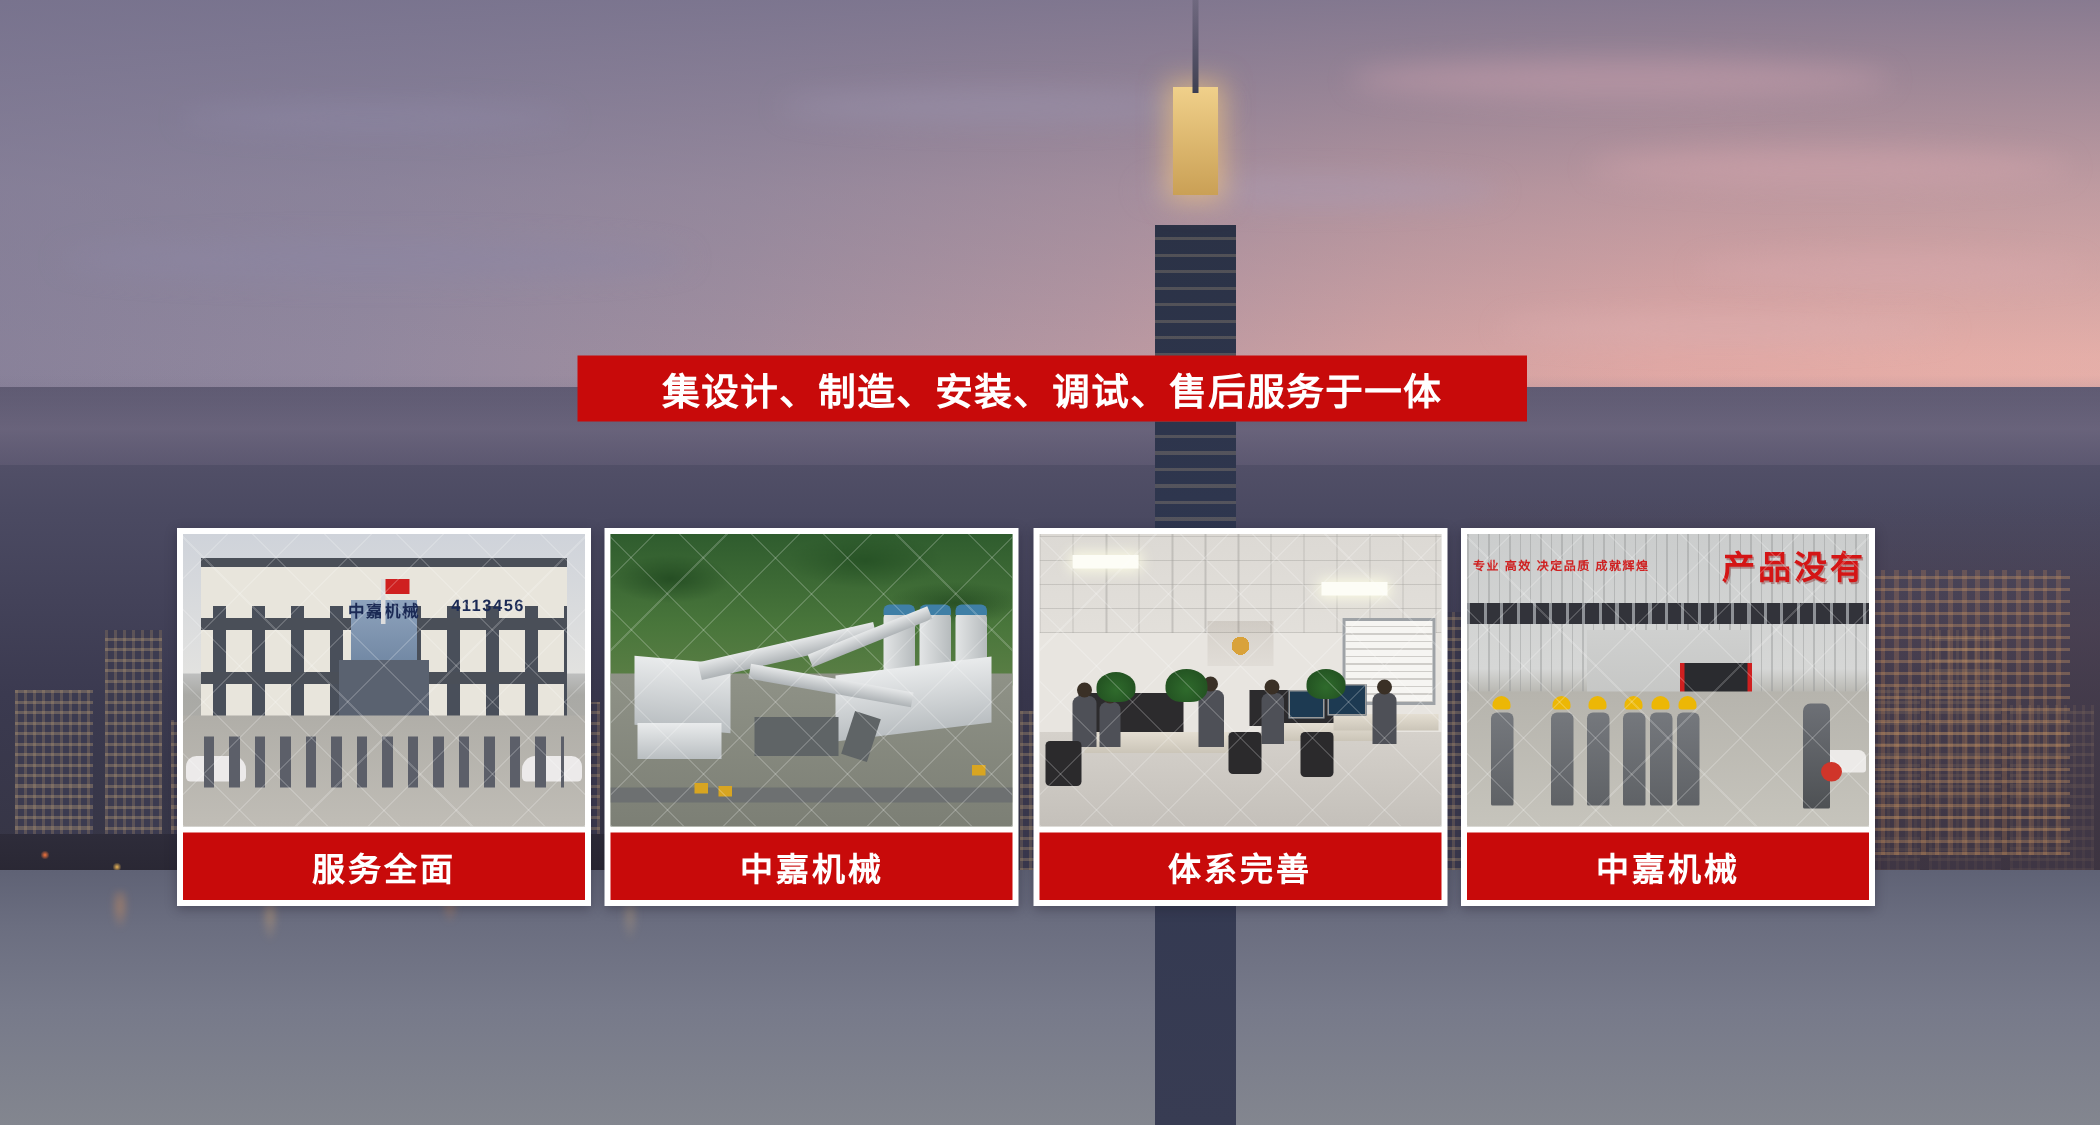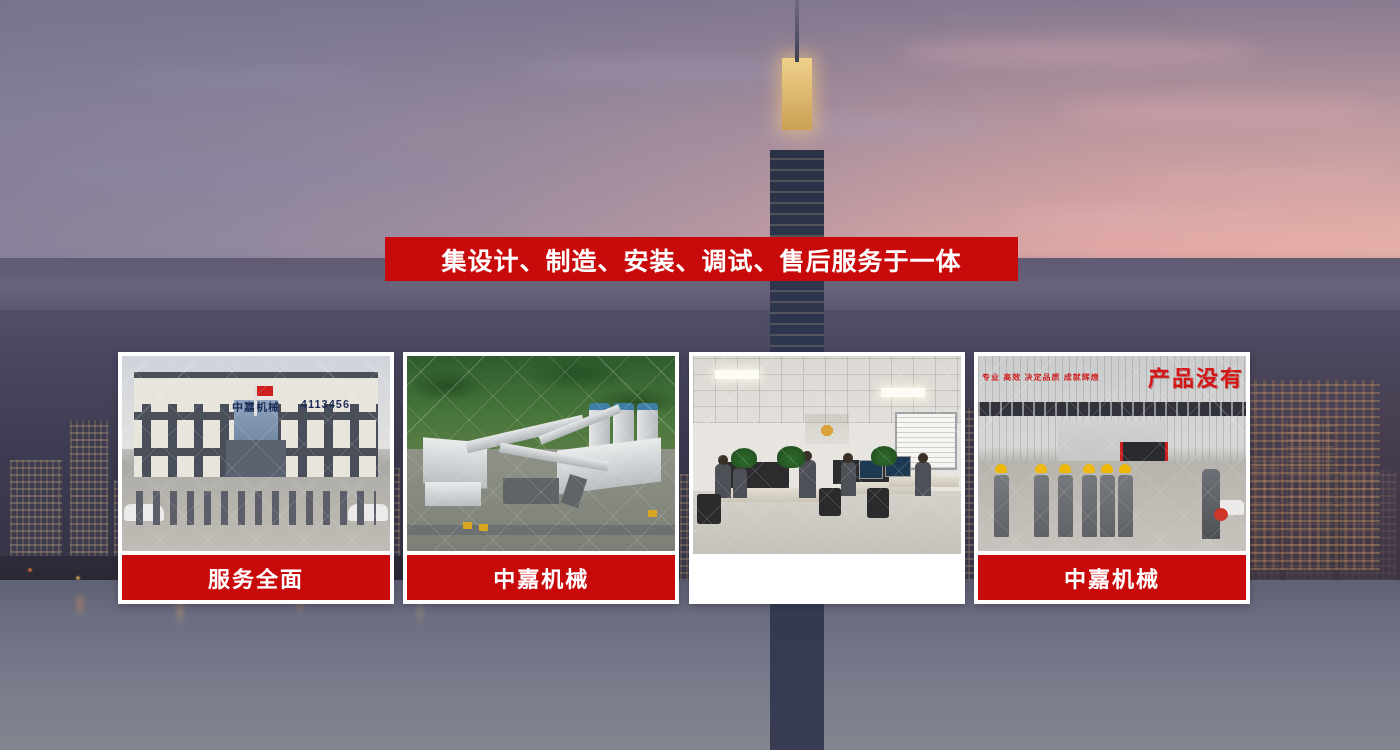--- a/index.html
+++ b/index.html
@@ -435,20 +435,23 @@
           <div class="mon" style="left:166px;top:104px;width:22px;height:17px;"></div>
           <div class="mon" style="left:192px;top:100px;width:24px;height:19px;"></div>
           <div class="chair" style="left:4px;top:138px;width:24px;height:30px;"></div>
           <div class="chair" style="left:126px;top:132px;width:22px;height:28px;"></div>
           <div class="chair" style="left:174px;top:132px;width:22px;height:30px;"></div>
           <div class="plant" style="left:38px;top:92px;width:26px;height:20px;"></div>
           <div class="plant" style="left:84px;top:90px;width:28px;height:22px;"></div>
           <div class="plant" style="left:178px;top:90px;width:26px;height:20px;"></div>
           <div class="wm"></div>
         </div>
+        <div class="card-label">
+          <span>体系完善</span>
+        </div>
       </div>
 
       <div class="card">
         <div class="card-photo p4">
           <div class="fwall"></div>
           <div class="redsign">产品没有</div>
           <div class="smallsign">专业 高效
 决定品质 成就辉煌</div>
           <div class="stripwin"></div>
           <div class="bigpanel"></div>

